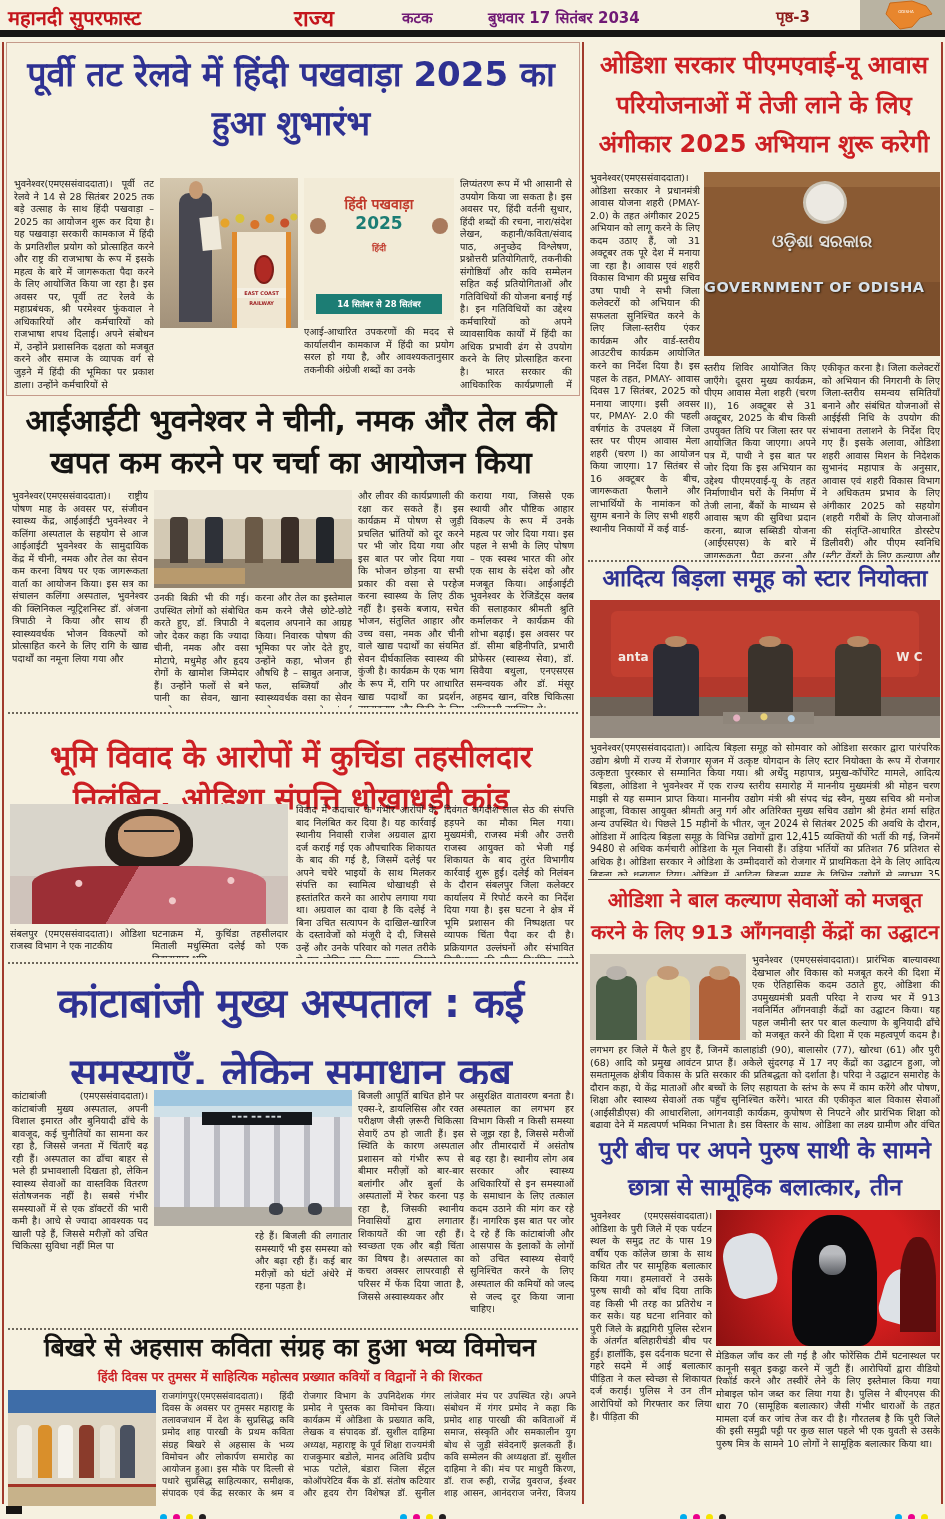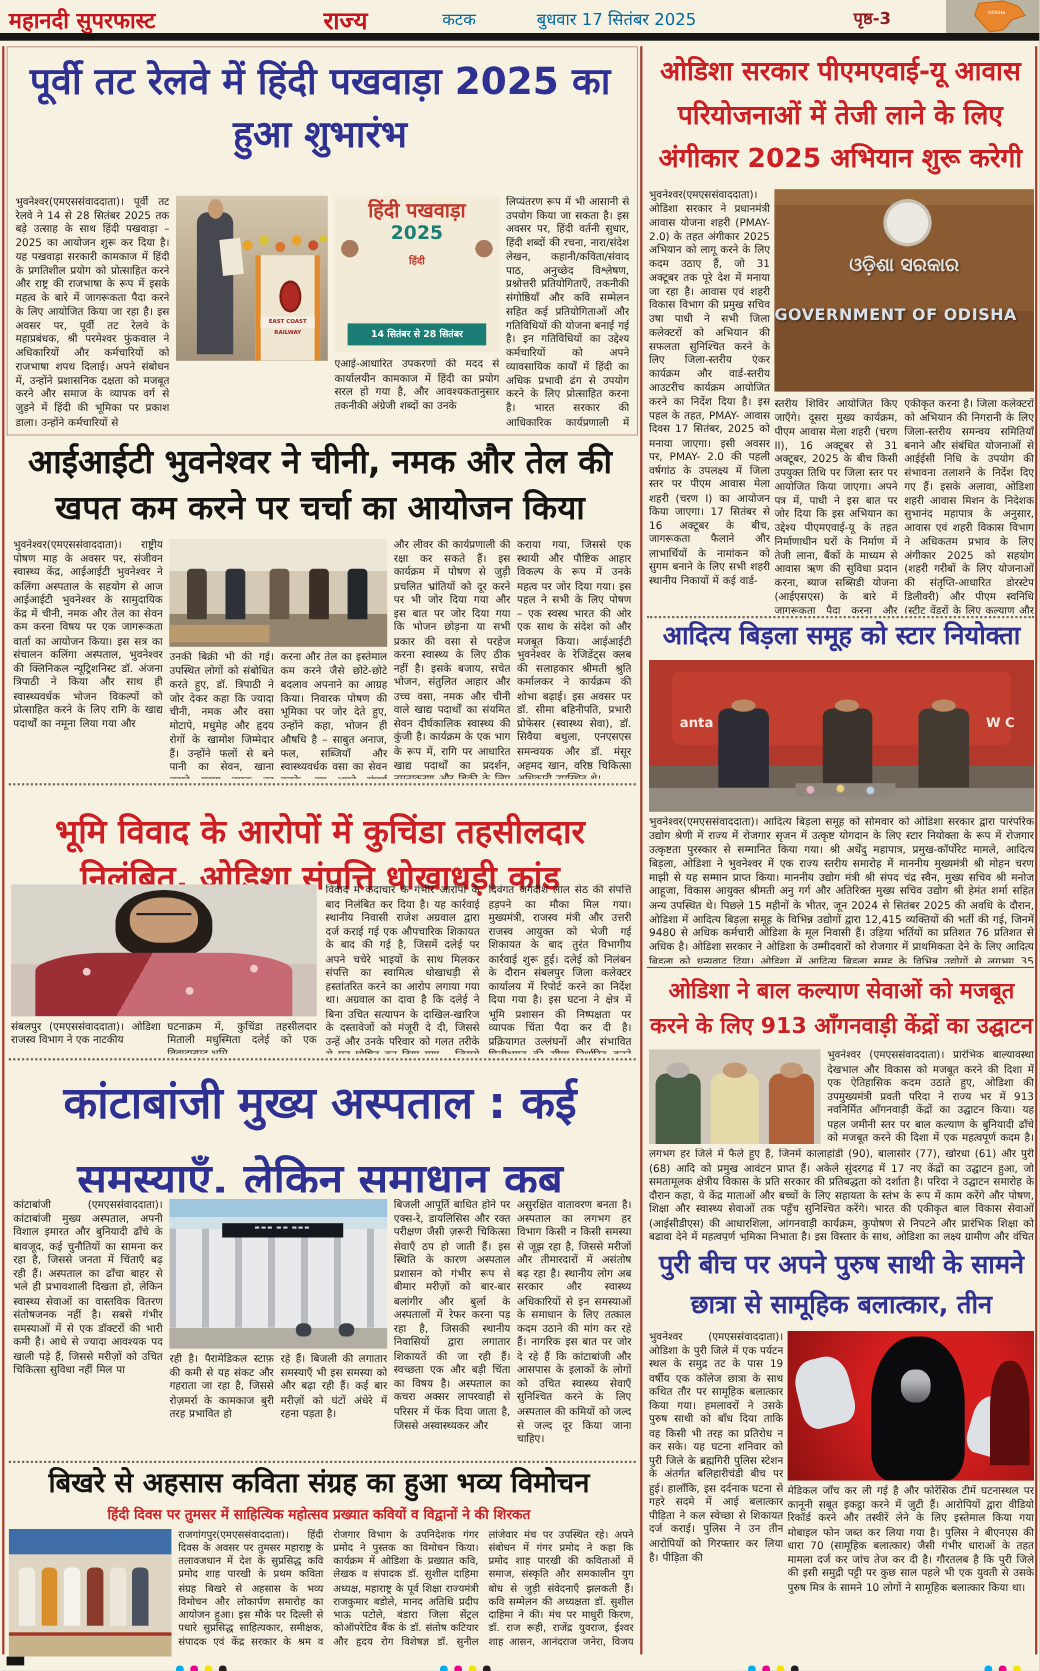--- a/index.html
+++ b/index.html
@@ -11,41 +11,41 @@
   .hl-blue{color:#2e3192;}
   .hl-red{color:#cc1f23;}
   .hl-black{color:#151412;}
   .photo{position:absolute;overflow:hidden;}
   .dotsep{position:absolute;border-top:2px dotted #6d675c;height:0;}
   .solsep{position:absolute;border-top:1px solid #55504a;height:0;}
   .vrule{position:absolute;width:2px;background:#a03a2c;}
   
   .mast-paper{color:#c4161c;font-weight:bold;font-size:20px;}
   .mast-section{color:#c4161c;font-weight:bold;font-size:22px;}
-  .mast-plain{color:#0369a1;font-weight:normal;font-size:15px;}
+  .mast-plain{color:#701a75;font-weight:bold;font-size:15px;}
   .mast-page{color:#8e1c1c;font-weight:bold;font-size:15px;}
   .blackrule{position:absolute;left:0;top:30px;width:945px;height:7px;background:#171513;}
   .logoBox{position:absolute;left:860px;top:0;width:85px;height:30px;background:#b9b3a2;}
   
   .ph-podium{background:linear-gradient(180deg,#d4c7ae 0%,#bfae92 45%,#a2917a 100%);}
   .ph-podium .man{position:absolute;left:14%;top:10%;width:24%;height:86%;background:#474750;border-radius:10px 10px 0 0;}
   .ph-podium .man .head{position:absolute;left:28%;top:-9%;width:44%;height:14%;background:#c79b74;border-radius:50%;}
   .ph-podium .paper{position:absolute;left:30%;top:26%;width:14%;height:22%;background:#efe9da;transform:rotate(-6deg);}
   .ph-podium .podium{position:absolute;left:52%;top:36%;width:36%;height:64%;background:#efe6d2;border-left:5px solid #e08a2d;border-right:5px solid #e08a2d;}
   .ph-podium .seal{position:absolute;left:34%;top:24%;width:32%;height:26%;background:#b02a24;border-radius:50%;border:2px solid #7e1d18;}
   .ph-podium .band{position:absolute;left:0;top:58%;width:100%;height:11%;background:#f4efe2;color:#9b1c1f;font-size:5px;font-weight:bold;text-align:center;line-height:2;}
   .ph-podium .flowers{position:absolute;left:40%;top:20%;width:60%;height:20%;background:
     radial-gradient(circle at 12% 50%,#e6a42b 0 4px,transparent 5px),
     radial-gradient(circle at 30% 35%,#d8c23a 0 4px,transparent 5px),
     radial-gradient(circle at 48% 55%,#d9742a 0 4px,transparent 5px),
     radial-gradient(circle at 66% 35%,#e6a42b 0 4px,transparent 5px),
     radial-gradient(circle at 84% 50%,#c8512c 0 4px,transparent 5px),
     radial-gradient(circle at 95% 30%,#d8c23a 0 3px,transparent 4px);}
   .ph-poster{background:#f2ebd7;}
-  .ph-poster .t1{text-align:center;color:#c0392b;font-weight:bold;font-size:18px;}
+  .ph-poster .t1{margin-top:16px;text-align:center;color:#c0392b;font-weight:bold;font-size:14px;}
   .ph-poster .t2{text-align:center;color:#1c7d74;font-weight:bold;font-size:17px;}
   .ph-poster .t3{text-align:center;color:#c0392b;font-weight:bold;font-size:9px;margin-top:8px;}
   .ph-poster .band{position:absolute;left:8%;bottom:6px;width:84%;height:20px;background:#1c7d74;color:#fff;font-size:8.5px;font-weight:bold;text-align:center;line-height:20px;}
   .ph-poster .tree{position:absolute;width:16px;height:16px;border-radius:50%;background:#8a4a2a;opacity:.7;}
   
   .ph-room{background:linear-gradient(180deg,#ece6d6 0 30%,#d3c9b4 30% 70%,#93846e 70% 100%);}
   .ph-room .p{position:absolute;top:28%;height:46%;width:9%;border-radius:4px 4px 0 0;}
   .ph-room .tbl{position:absolute;left:0;bottom:4%;width:46%;height:16%;background:#b89a6d;}
   
   .ph-woman{background:linear-gradient(180deg,#d9d5cb 0 60%,#cfc3bb 60% 100%);}
@@ -99,21 +99,21 @@
   .capline{position:absolute;font-size:9.5px;line-height:1.3;color:#1d1c1a;text-align:justify;overflow:hidden;}
 </style>
 </head>
 <body>
 
 <div id="page">
 
   <div class="abs mast-paper" style="left:8px;top:4px;">महानदी सुपरफास्ट</div>
   <div class="abs mast-section" style="left:294px;top:2px;">राज्य</div>
   <div class="abs mast-plain" style="left:402px;top:7px;">कटक</div>
-  <div class="abs mast-plain" style="left:488px;top:7px;">बुधवार 17 सितंबर 2025</div>
+  <div class="abs mast-plain" style="left:488px;top:7px;">बुधवार 17 सितंबर 2034</div>
   <div class="abs mast-page" style="left:776px;top:6px;">पृष्ठ-3</div>
   <div class="logoBox">
     <svg width="85" height="30" viewBox="0 0 85 30">
       <path d="M30 3 L52 1 L66 6 L72 14 L60 18 L52 27 L40 29 L33 22 L26 14 Z" fill="#e8862d" stroke="#c96a1a" stroke-width="1"></path>
       <text x="46" y="13" font-size="4" fill="#ffffff" text-anchor="middle">ODISHA</text>
     </svg>
   </div>
   <div class="blackrule"></div>
 
   <div class="vrule" style="left:2px;top:42px;height:1462px;"></div>
@@ -177,21 +177,20 @@
   <div class="dotsep" style="left:8px;top:962px;width:570px;"></div>
 
   <div class="hl hl-blue" style="left:10px;top:968px;width:562px;height:116px;font-size:40px;line-height:1.75;">कांटाबांजी मुख्य अस्पताल : कई समस्याएँ, लेकिन समाधान कब निकलेगा?</div>
   <div class="col" style="left:12px;top:1090px;width:136px;height:234px;">कांटाबांजी (एमएससंवाददाता)। कांटाबांजी मुख्य अस्पताल, अपनी विशाल इमारत और बुनियादी ढाँचे के बावजूद, कई चुनौतियों का सामना कर रहा है, जिससे जनता में चिंताएँ बढ़ रही हैं। अस्पताल का ढाँचा बाहर से भले ही प्रभावशाली दिखता हो, लेकिन स्वास्थ्य सेवाओं का वास्तविक वितरण संतोषजनक नहीं है। सबसे गंभीर समस्याओं में से एक डॉक्टरों की भारी कमी है। आधे से ज्यादा आवश्यक पद खाली पड़े हैं, जिससे मरीज़ों को उचित चिकित्सा सुविधा नहीं मिल पा</div>
   <div class="photo ph-hosp" style="left:154px;top:1090px;width:198px;height:136px;">
     <div class="cols"></div>
     <div class="sign">▬▬▬ ▬▬ ▬▬▬</div>
     <div class="bike" style="left:58%;"></div>
     <div class="bike" style="left:78%;"></div>
   </div>
-  <div class="col" style="left:154px;top:1230px;width:95px;height:94px;">रही है। पैरामेडिकल स्टाफ़ की कमी से यह संकट और गहराता जा रहा है, जिससे रोज़मर्रा के कामकाज बुरी तरह प्रभावित हो</div>
   <div class="col" style="left:255px;top:1230px;width:97px;height:94px;">रहे हैं। बिजली की लगातार समस्याएँ भी इस समस्या को और बढ़ा रही हैं। कई बार मरीज़ों को घंटों अंधेरे में रहना पड़ता है।</div>
   <div class="col" style="left:358px;top:1090px;width:106px;height:234px;">बिजली आपूर्ति बाधित होने पर एक्स-रे, डायलिसिस और रक्त परीक्षण जैसी ज़रूरी चिकित्सा सेवाएँ ठप हो जाती हैं। इस स्थिति के कारण अस्पताल प्रशासन को गंभीर रूप से बीमार मरीज़ों को बार-बार बलांगीर और बुर्ला के अस्पतालों में रेफर करना पड़ रहा है, जिसकी स्थानीय निवासियों द्वारा लगातार शिकायतें की जा रही हैं। स्वच्छता एक और बड़ी चिंता का विषय है। अस्पताल का कचरा अक्सर लापरवाही से परिसर में फेंक दिया जाता है, जिससे अस्वास्थ्यकर और</div>
   <div class="col" style="left:470px;top:1090px;width:104px;height:234px;">असुरक्षित वातावरण बनता है। अस्पताल का लगभग हर विभाग किसी न किसी समस्या से जूझ रहा है, जिससे मरीजों और तीमारदारों में असंतोष बढ़ रहा है। स्थानीय लोग अब सरकार और स्वास्थ्य अधिकारियों से इन समस्याओं के समाधान के लिए तत्काल कदम उठाने की मांग कर रहे हैं। नागरिक इस बात पर जोर दे रहे हैं कि कांटाबांजी और आसपास के इलाकों के लोगों को उचित स्वास्थ्य सेवाएँ सुनिश्चित करने के लिए अस्पताल की कमियों को जल्द से जल्द दूर किया जाना चाहिए।</div>
   <div class="dotsep" style="left:8px;top:1328px;width:570px;"></div>
 
   <div class="hl hl-black" style="left:30px;top:1332px;width:520px;height:34px;font-size:25px;line-height:1.3;">बिखरे से अहसास कविता संग्रह का हुआ भव्य विमोचन</div>
   <div class="subhead" style="left:30px;top:1368px;width:520px;">हिंदी दिवस पर तुमसर में साहित्यिक महोत्सव प्रख्यात कवियों व विद्वानों ने की शिरकत</div>
   <div class="photo ph-vim" style="left:8px;top:1390px;width:148px;height:116px;">
     <div class="ban"></div>
     <div class="pr" style="left:6%;background:#f0ece2;"></div>

